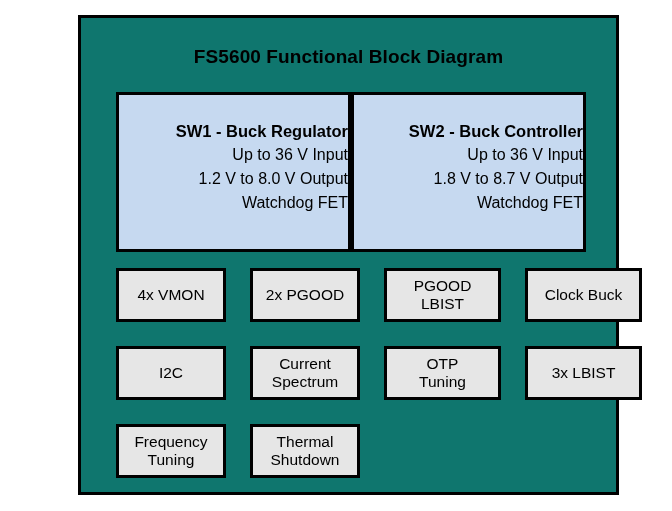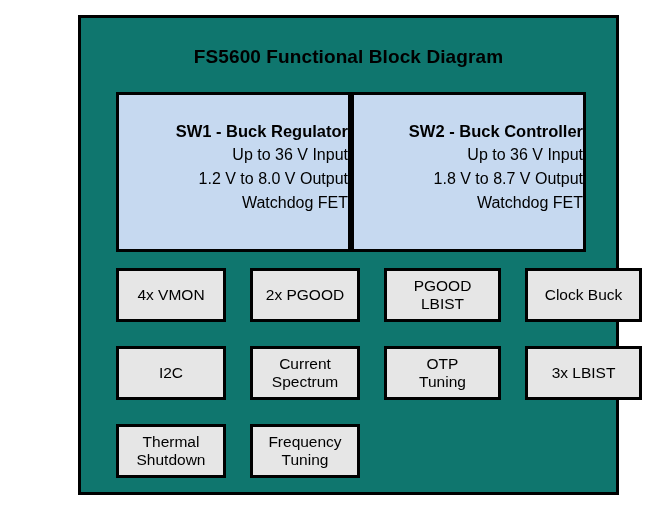--- a/index.html
+++ b/index.html
@@ -146,22 +146,22 @@
     </div>
 
     <div class="feature-box">
       <div class="feature-line">OTP</div>
       <div class="feature-line">Tuning</div>
     </div>
     <div class="feature-box">
       <div class="feature-line">3x LBIST</div>
     </div>
     <div class="feature-box">
+      <div class="feature-line">Frequency</div>
+      <div class="feature-line">Tuning</div>
+    </div>
+    <div class="feature-box">
       <div class="feature-line">Thermal</div>
       <div class="feature-line">Shutdown</div>
-    </div>
-    <div class="feature-box">
-      <div class="feature-line">Frequency</div>
-      <div class="feature-line">Tuning</div>
     </div>
   </div>
 
 </div>
 
 </body></html>

